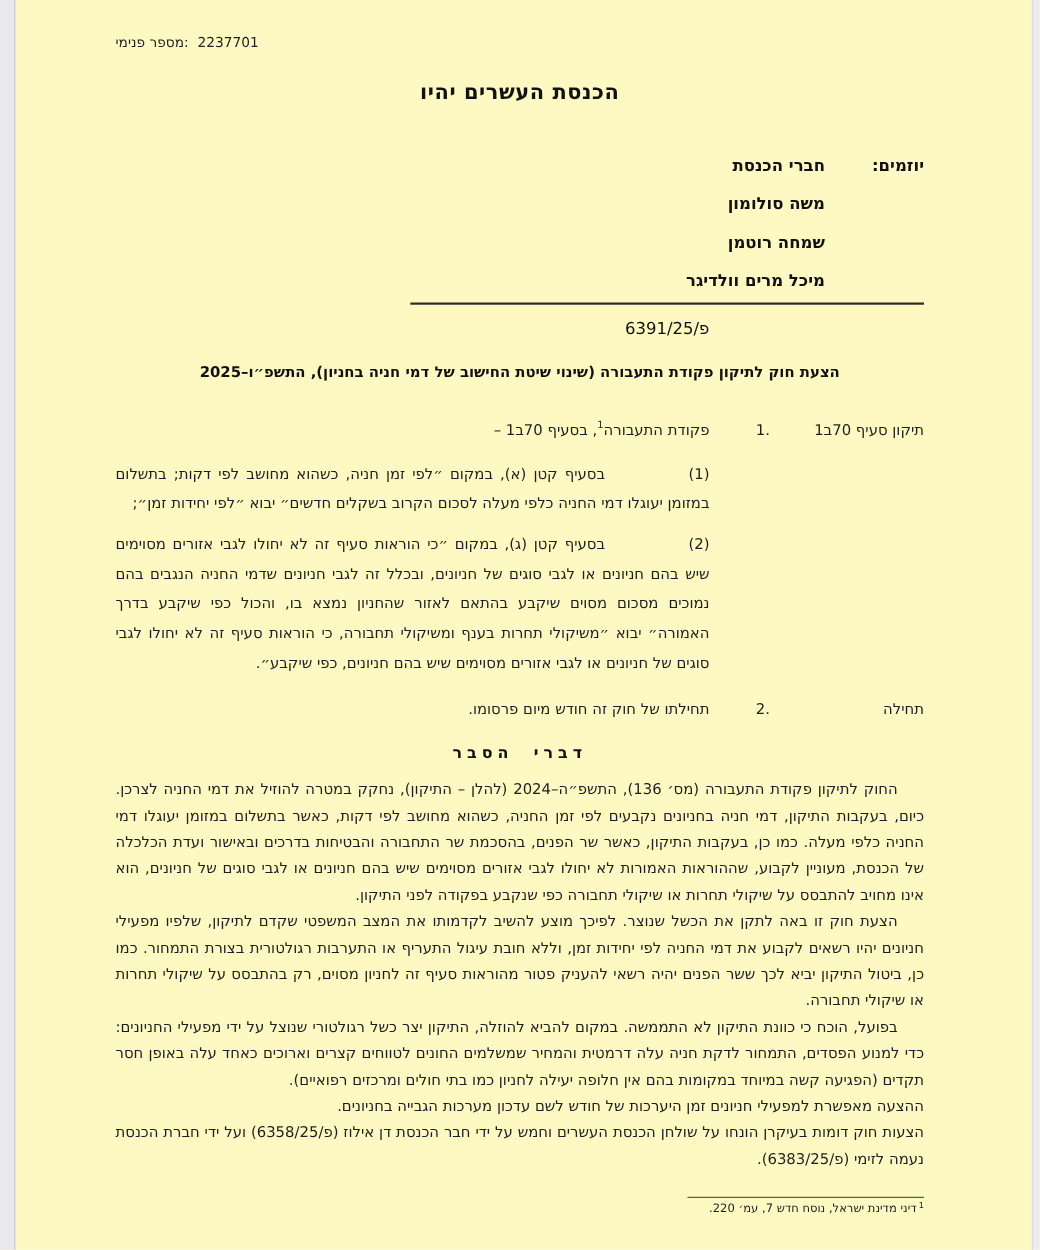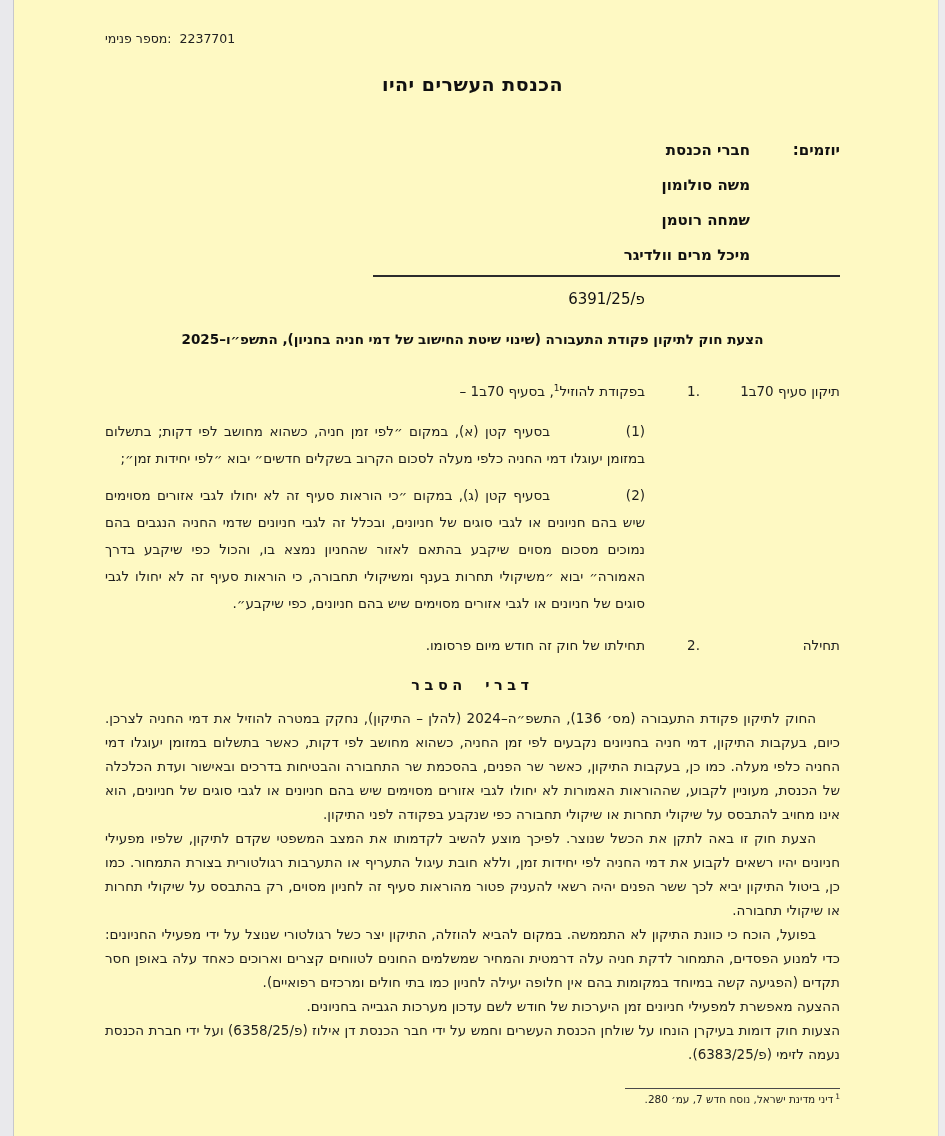--- a/index.html
+++ b/index.html
@@ -83,21 +83,21 @@
     <div class="bill-number">פ/6391/25</div>
 
     <div class="bill-title">הצעת חוק לתיקון פקודת התעבורה (שינוי שיטת החישוב של דמי חניה בחניון), התשפ״ו–2025</div>
 
     <div class="sections">
 
       <div class="section">
         <div class="sec-note">תיקון סעיף 70ב1</div>
         <div class="sec-num">1.</div>
         <div class="sec-body">
-          <div><span>בפקודת להוזיל</span><sup>1</sup><span>, בסעיף 70ב1 –</span></div>
+          <div><span>פקודת התעבורה</span><sup>1</sup><span>, בסעיף 70ב1 –</span></div>
           <div class="clause"><span class="clause-marker">(1)</span><span>בסעיף קטן (א), במקום ״לפי זמן חניה, כשהוא מחושב לפי דקות; בתשלום במזומן יעוגלו דמי החניה כלפי מעלה לסכום הקרוב בשקלים חדשים״ יבוא ״לפי יחידות זמן״;</span></div>
           <div class="clause"><span class="clause-marker">(2)</span><span>בסעיף קטן (ג), במקום ״כי הוראות סעיף זה לא יחולו לגבי אזורים מסוימים שיש בהם חניונים או לגבי סוגים של חניונים, ובכלל זה לגבי חניונים שדמי החניה הנגבים בהם נמוכים מסכום מסוים שיקבע בהתאם לאזור שהחניון נמצא בו, והכול כפי שיקבע בדרך האמורה״ יבוא ״משיקולי תחרות בענף ומשיקולי תחבורה, כי הוראות סעיף זה לא יחולו לגבי סוגים של חניונים או לגבי אזורים מסוימים שיש בהם חניונים, כפי שיקבע״.</span></div>
         </div>
       </div>
 
       <div class="section" style="margin-top:15px;">
         <div class="sec-note">תחילה</div>
         <div class="sec-num">2.</div>
         <div class="sec-body">תחילתו של חוק זה חודש מיום פרסומו.</div>
       </div>
@@ -108,16 +108,16 @@
 
     <div class="explain">
       <p>החוק לתיקון פקודת התעבורה (מס׳ 136), התשפ״ה–2024 (להלן – התיקון), נחקק במטרה להוזיל את דמי החניה לצרכן. כיום, בעקבות התיקון, דמי חניה בחניונים נקבעים לפי זמן החניה, כשהוא מחושב לפי דקות, כאשר בתשלום במזומן יעוגלו דמי החניה כלפי מעלה. כמו כן, בעקבות התיקון, כאשר שר הפנים, בהסכמת שר התחבורה והבטיחות בדרכים ובאישור ועדת הכלכלה של הכנסת, מעוניין לקבוע, שההוראות האמורות לא יחולו לגבי אזורים מסוימים שיש בהם חניונים או לגבי סוגים של חניונים, הוא אינו מחויב להתבסס על שיקולי תחרות או שיקולי תחבורה כפי שנקבע בפקודה לפני התיקון.</p>
       <p>הצעת חוק זו באה לתקן את הכשל שנוצר. לפיכך מוצע להשיב לקדמותו את המצב המשפטי שקדם לתיקון, שלפיו מפעילי חניונים יהיו רשאים לקבוע את דמי החניה לפי יחידות זמן, וללא חובת עיגול התעריף או התערבות רגולטורית בצורת התמחור. כמו כן, ביטול התיקון יביא לכך ששר הפנים יהיה רשאי להעניק פטור מהוראות סעיף זה לחניון מסוים, רק בהתבסס על שיקולי תחרות או שיקולי תחבורה.</p>
       <p>בפועל, הוכח כי כוונת התיקון לא התממשה. במקום להביא להוזלה, התיקון יצר כשל רגולטורי שנוצל על ידי מפעילי החניונים: כדי למנוע הפסדים, התמחור לדקת חניה עלה דרמטית והמחיר שמשלמים החונים לטווחים קצרים וארוכים כאחד עלה באופן חסר תקדים (הפגיעה קשה במיוחד במקומות בהם אין חלופה יעילה לחניון כמו בתי חולים ומרכזים רפואיים).</p>
       <p class="no-indent">ההצעה מאפשרת למפעילי חניונים זמן היערכות של חודש לשם עדכון מערכות הגבייה בחניונים.</p>
       <p class="no-indent">הצעות חוק דומות בעיקרן הונחו על שולחן הכנסת העשרים וחמש על ידי חבר הכנסת דן אילוז (פ/6358/25) ועל ידי חברת הכנסת נעמה לזימי (פ/6383/25).</p>
     </div>
 
     <div class="fn-rule"></div>
-    <div class="footnote"><sup>1</sup><span>דיני מדינת ישראל, נוסח חדש 7, עמ׳ 280.</span></div>
+    <div class="footnote"><sup>1</sup><span>דיני מדינת ישראל, נוסח חדש 7, עמ׳ 220.</span></div>
 
   </div>
 </div>
 
 </body></html>

